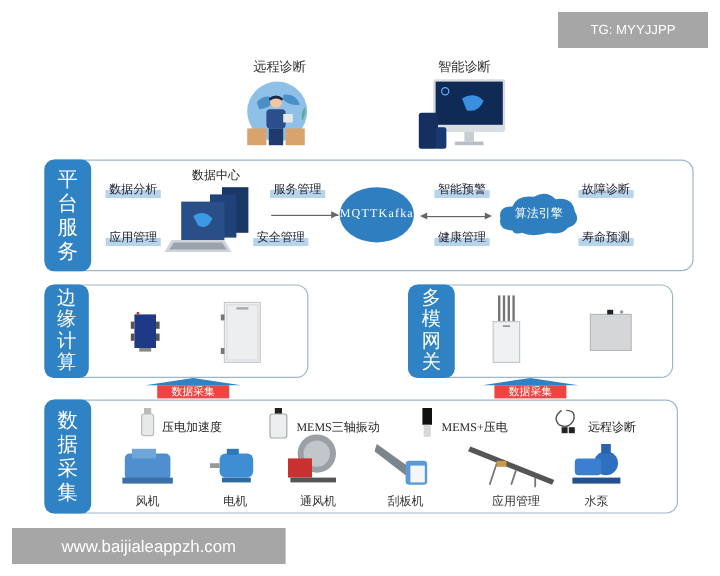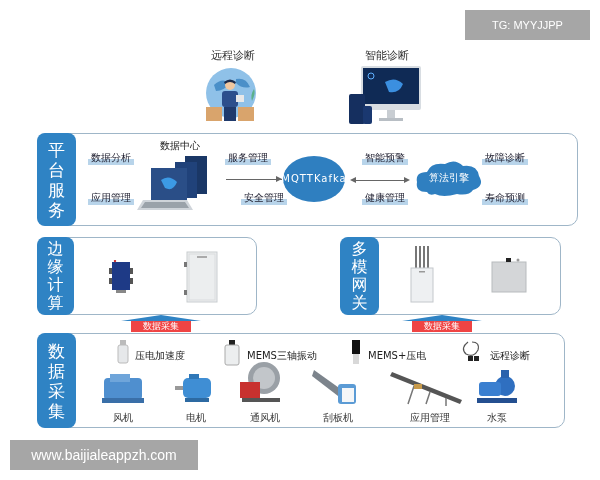--- a/index.html
+++ b/index.html
@@ -1,19 +1,19 @@
 <!DOCTYPE html>
 <html><head>
 <meta charset="utf-8">
 <style>
   * { box-sizing: border-box; margin: 0; padding: 0; }
   body { width: 600px; height: 480px; background: #ffffff; position: relative; overflow: hidden; font-family: "DejaVu Sans", "Liberation Sans", sans-serif; color: #333; }
-  .abs { position: absolute; }
+  .abs { position: absolute; font-family: Liberation Serif, serif; }
   .tg-badge { left: 465px; top: 10px; width: 125px; height: 30px; background: #a6a6a6; color: #fff; font-size: 11px; line-height: 30px; text-align: center; font-family: "Liberation Sans", sans-serif; }
-  .wm-badge { left: 10px; top: 440px; width: 188px; height: 30px; background: #a6a6a6; color: #fff; font-size: 14px; line-height: 30px; text-align: center; font-family: "Liberation Sans", sans-serif; }
+  .wm-badge { left: 10px; top: 440px; width: 228px; height: 30px; background: #a6a6a6; color: #fff; font-size: 14px; line-height: 30px; text-align: center; font-family: "Liberation Sans", sans-serif; }
   .top-label { font-size: 11px; color: #333; text-align: center; width: 80px; }
   .box { border: 1.5px solid #9fb6c8; border-radius: 10px; background: #fff; }
   .side-label { background: #2f83c4; color: #fff; border-radius: 8px; display: flex; flex-direction: column; align-items: center; justify-content: center; font-size: 17px; line-height: 20px; font-weight: 500; }
   .tag { font-size: 10px; color: #223; background: linear-gradient(to bottom, transparent 55%, #b8d4ea 55%); padding: 0 3px; white-space: nowrap; }
   .ellipse { background: #2f7fc0; color: #fff; border-radius: 50%; display: flex; flex-direction: row; align-items: center; justify-content: center; font-size: 10px; line-height: 14px; letter-spacing: 1px; }
   .line-arrow { height: 1px; background: #666; }
   .up-arrow { width: 80px; height: 16px; }
   .up-arrow .body { position: absolute; left: 10px; right: 10px; bottom: 0; height: 11px; background: #ef4444; color: #fff; font-size: 9px; text-align: center; line-height: 11px; }
   .up-arrow .head { position: absolute; left: 0; bottom: 11px; width: 0; height: 0; border-left: 40px solid transparent; border-right: 40px solid transparent; border-bottom: 6px solid #2f83c4; }
   .dev-label { font-size: 10px; color: #333; text-align: center; }
@@ -72,21 +72,21 @@
     <rect x="50" y="4" width="22" height="38" fill="#1a3766"></rect>
     <rect x="40" y="10" width="22" height="36" fill="#20427a"></rect>
     <rect x="16" y="16" width="36" height="32" fill="#2a4e87"></rect>
     <path d="M26 28 Q34 22 42 30 Q38 40 30 36Z" fill="#3c9ae5"></path>
     <path d="M8 48 L52 48 L58 58 L2 58Z" fill="#cfd4da"></path>
     <path d="M10 50 L50 50 L54 56 L6 56Z" fill="#9aa2aa"></path>
   </svg>
 </div>
 
 <div class="abs tag" style="left:225px; top:151px;">服务管理</div>
-<div class="abs tag" style="left:241px; top:191px;">安全管理</div>
+<div class="abs tag" style="left:211px; top:191px;">安全管理</div>
 
 <div class="abs line-arrow" style="left:226px; top:179px; width:56px;"></div>
 <div class="abs" style="left:276px; top:176px; width:0; height:0; border-top:3px solid transparent; border-bottom:3px solid transparent; border-left:6px solid #666;"></div>
 
 <div class="abs ellipse" style="left:283px; top:156px; width:62px; height:46px;">
   <span>MQTT</span>
   <span>Kafka</span>
 </div>
 
 <div class="abs line-arrow" style="left:352px; top:180px; width:54px;"></div>

